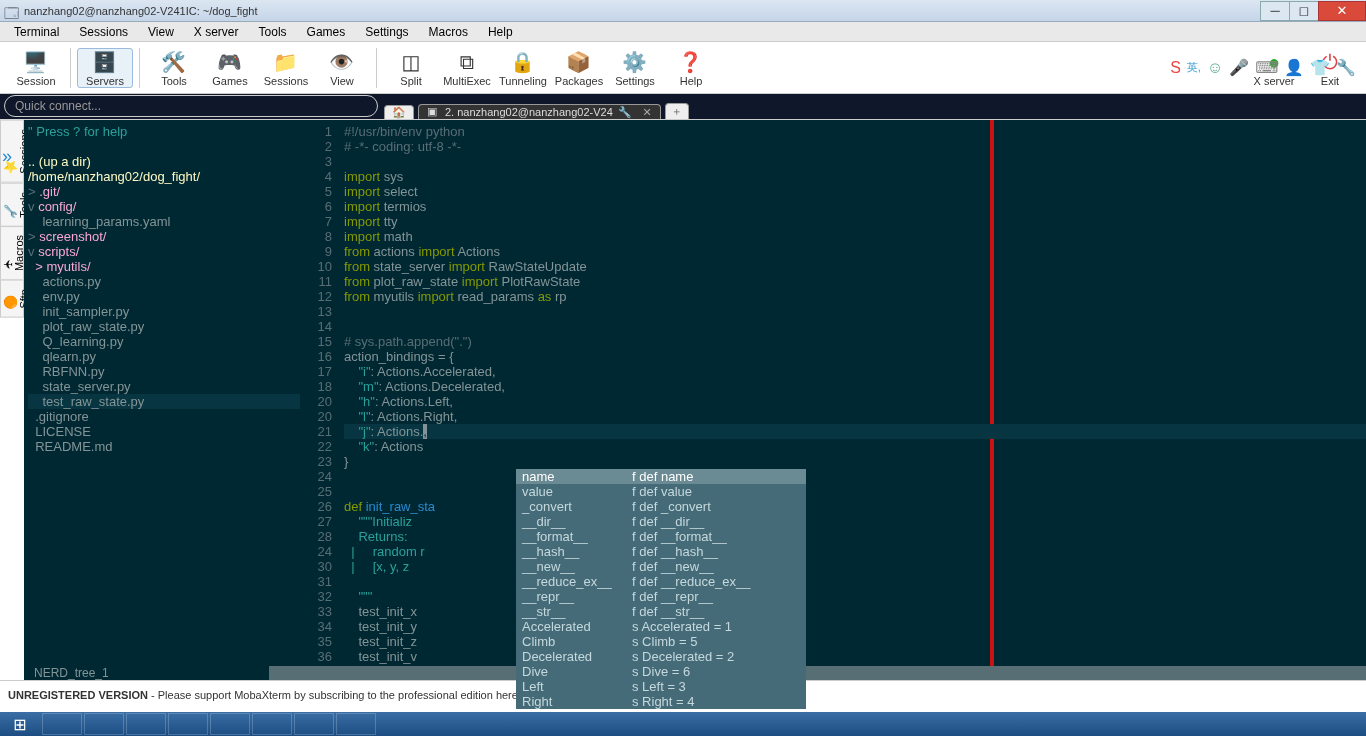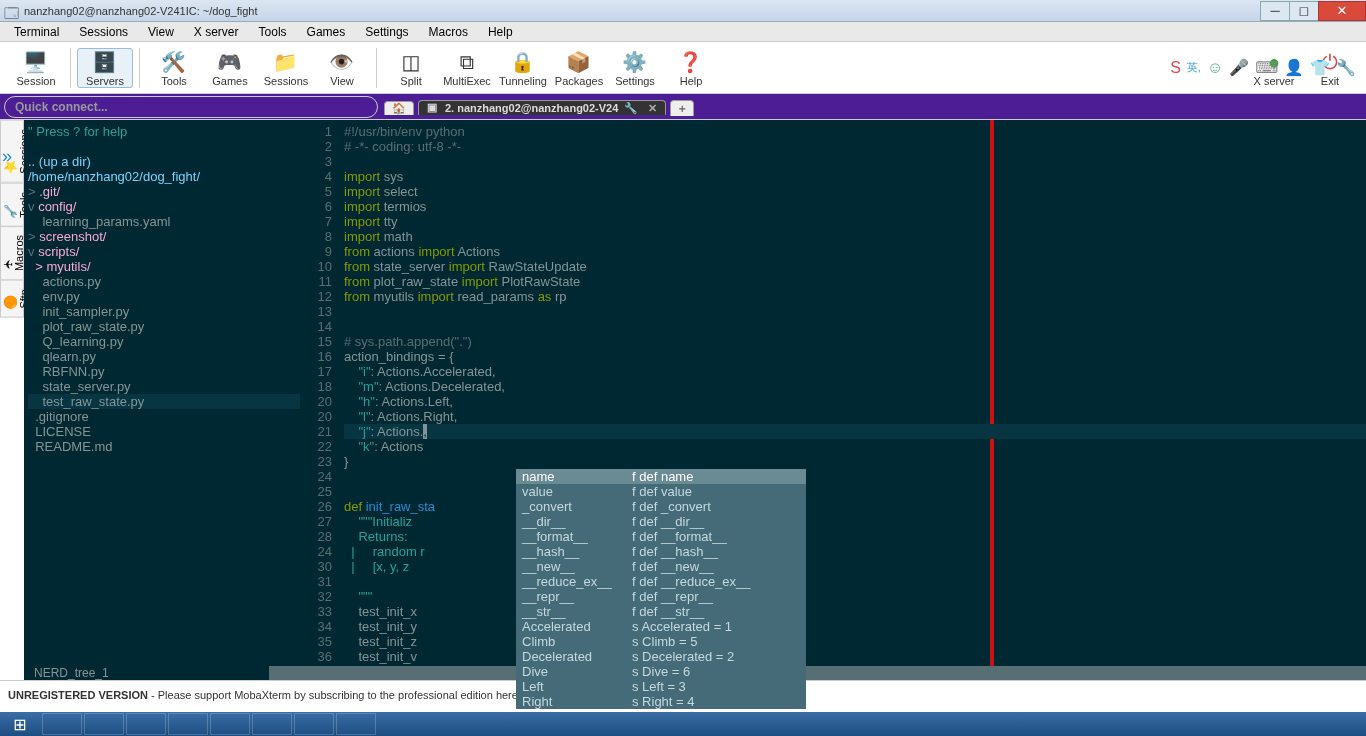--- a/index.html
+++ b/index.html
@@ -15,21 +15,21 @@
 .menubar { height: 20px; background: #e9e9e9; border-bottom: 1px solid #ccc; display: flex; align-items: center; font-size: 12px; padding-left: 4px; }
 .menubar .mitem { padding: 0 10px; cursor: default; }
 
 .toolbar { height: 52px; background: #fff; border-bottom: 1px solid #ccc; display: flex; align-items: center; padding: 0 8px; position: relative; }
 .tbtn { display: flex; flex-direction: column; align-items: center; width: 56px; font-size: 11px; color: #333; cursor: default; }
 .tbtn .ticon { font-size: 20px; height: 26px; line-height: 26px; }
 .toolbar .divider { width: 1px; height: 40px; background: #ccc; margin: 0 6px; }
 .toolbar .right-icons { position: absolute; right: 10px; display: flex; gap: 6px; align-items: center; font-size: 16px; }
 .right-icons span { color: #5a8; }
 
-.tabrow { height: 26px; background: #4c1d95; border-bottom: 1px solid #ccc; display: flex; align-items: center; font-weight: bold; }
+.tabrow { height: 26px; background: #0f172a; border-bottom: 1px solid #ccc; display: flex; align-items: flex-end; }
 .quickconnect { width: 374px; height: 22px; margin: 2px 4px; border: 1px solid #ccc; border-radius: 11px; padding: 0 10px; font-size: 12px; color: #999; line-height: 20px; }
 .tab { display: flex; align-items: center; padding: 0 8px; font-size: 11px; border: 1px solid #999; border-bottom: none; background: #333; color: #ddd; border-radius: 4px 4px 0 0; margin: 2px 2px 0 2px; }
 .tab.home { background: #eee; width: 30px; justify-content: center; }
 .tab .ticon2 { width:14px;height:14px;display:inline-block;margin-right:4px; }
 .tab .closex { margin-left: 10px; color: #aaa; }
 .tab.new { background: #eee; color: #666; width: 24px; justify-content: center; }
 
 .sidetabs { position: absolute; left: 0; top: 120px; width: 24px; display: flex; flex-direction: column; }
 .sidetab { writing-mode: vertical-rl; transform: rotate(180deg); font-size: 11px; padding: 8px 2px; border: 1px solid #ccc; background: #f5f5f5; text-align: center; }
 .sidetab .sicon { writing-mode: horizontal-tb; transform: none; display:block; font-size:12px; }
@@ -43,21 +43,21 @@
 .src { position: absolute; left: 44px; top: 4px; right: 0; }
 .src pre { font-family: inherit; font-size: 13px; line-height: 15px; white-space: pre; }
 .ruler { position: absolute; left: 690px; top:0; bottom:0; width:4px; background:#c11; }
 
 .hilite { background: #073642; display: block; width:100%; }
 .c-comment { color: #586e75; }
 .c-kw { color: #859900; }
 .c-str { color: #2aa198; }
 .c-fn { color: #268bd2; }
 .c-dir { color: #f9a8d4; }
-.c-path { color: #7dd3fc; }
+.c-path { color: #fef9c3; }
 .c-cursor { background: #839496; color: #002833; }
 
 .auto { position: absolute; left: 516px; top: 469px; width:290px; background: #456b78; color: #c5d8dd; font-family: "Consolas", monospace; font-size: 13px; line-height: 15px; z-index:5; }
 .auto .arow { display:flex; padding: 0 6px; }
 .auto .arow:first-child { background:#6a8a94; color:#fff; }
 .auto .col1 { width: 110px; }
 .auto .col2 { white-space: pre; }
 
 .statusline { height: 14px; background: #586e75; display:flex; font-family:"Consolas",monospace;font-size:12px;color:#002833; line-height:14px;flex-direction:column;}
 .statusline .seg { padding: 0 22px; }

